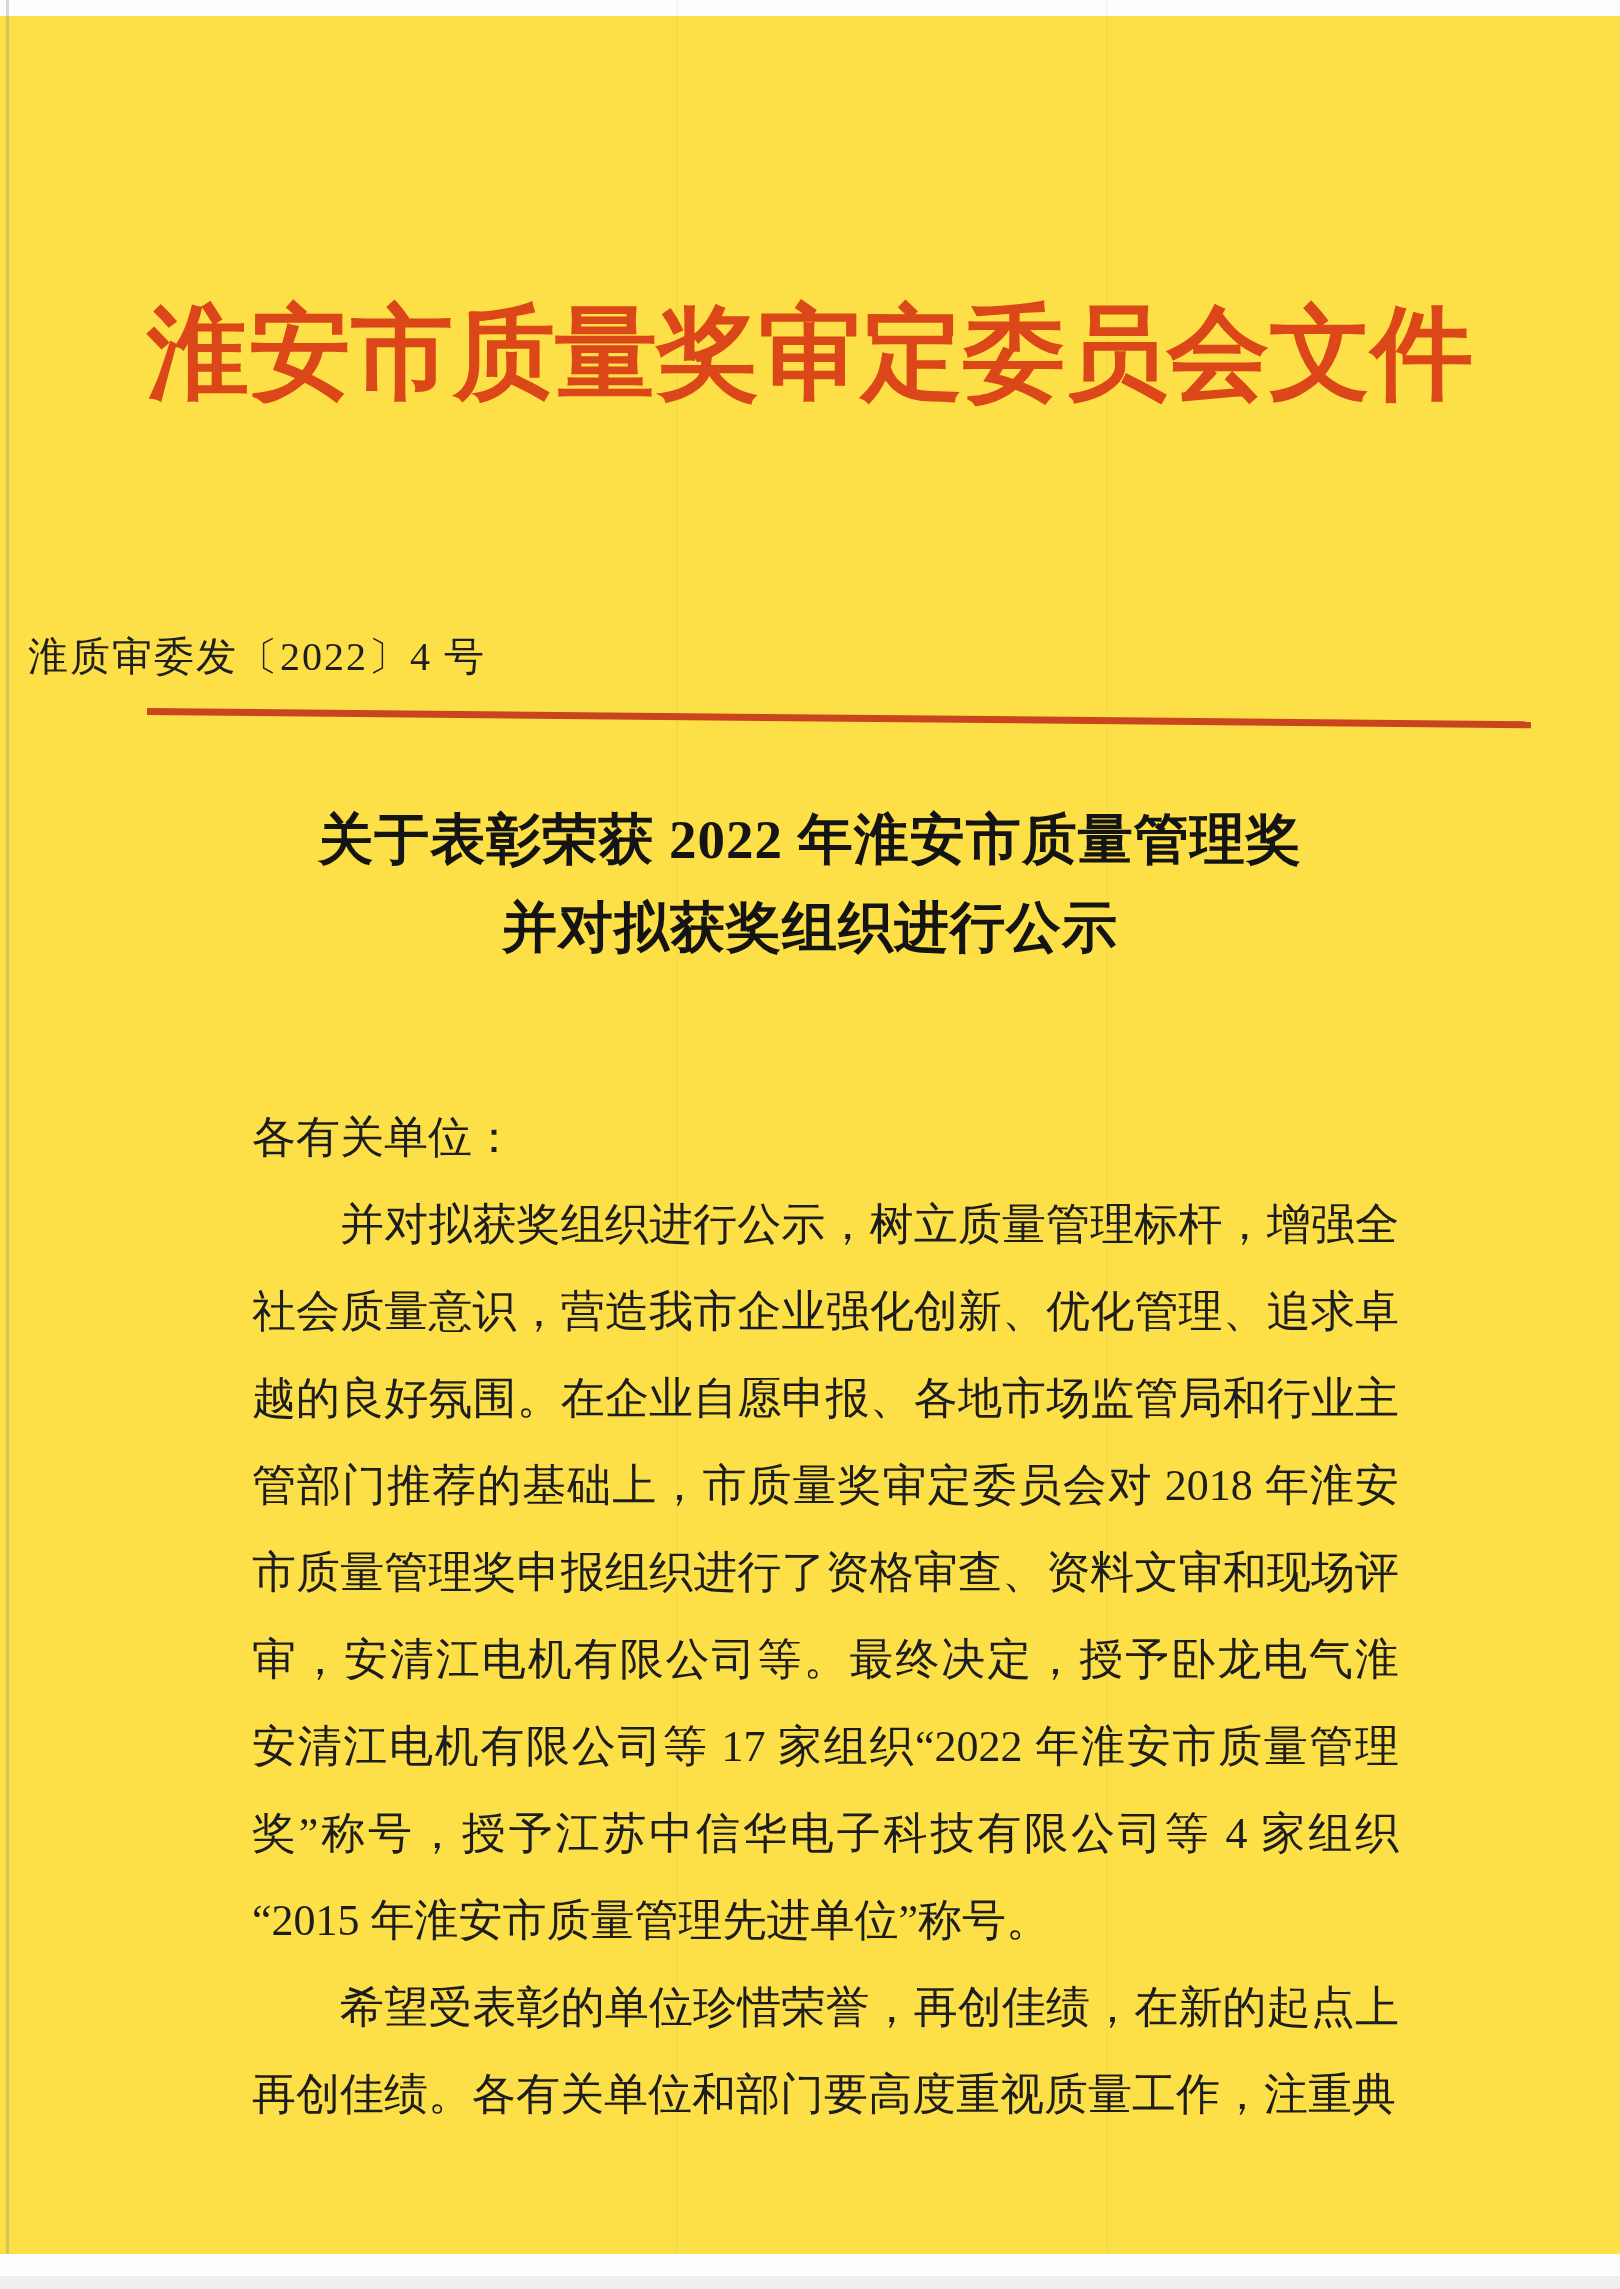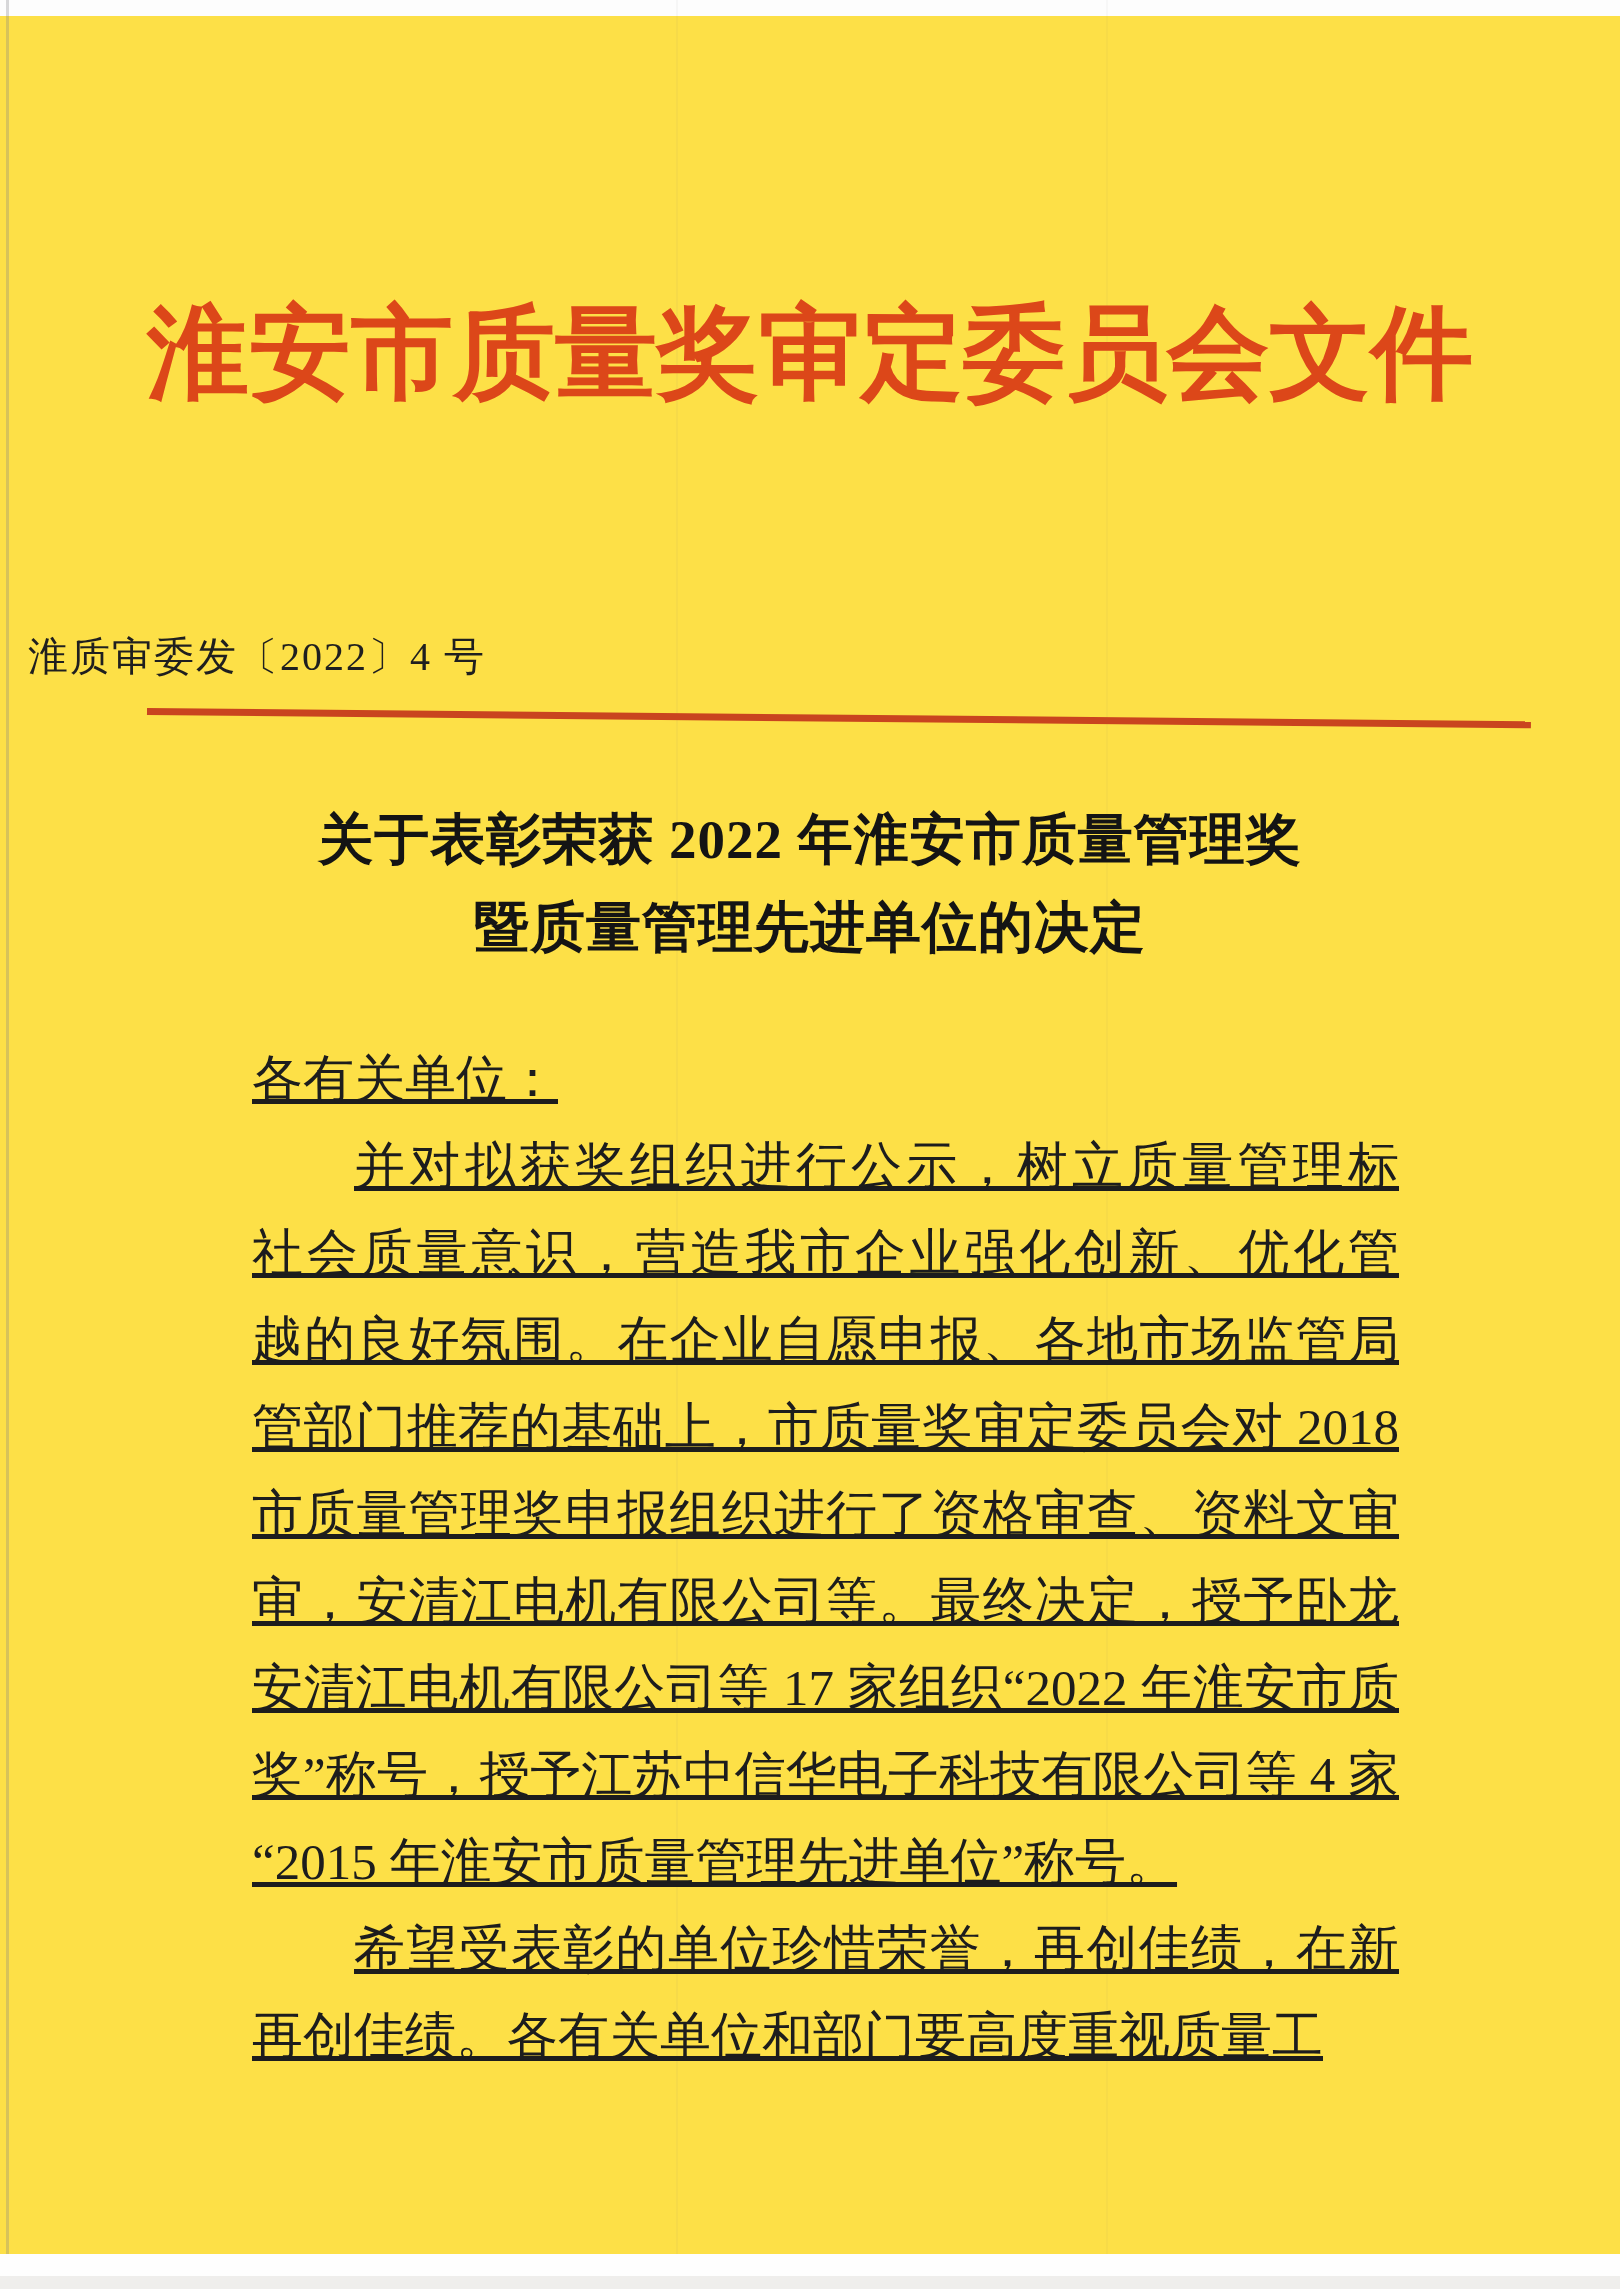--- a/index.html
+++ b/index.html
@@ -78,24 +78,23 @@
     text-align: center;
     font-weight: bold;
     font-size: 55px;
     line-height: 88px;
     color: #141414;
     letter-spacing: 1px;
     white-space: nowrap;
   }
   
   .doc-body {
-    position: absolute; top: 1036px; left: 252px; width: 1147px;
-    font-size: 51px;
+    position: absolute; top: 1094px; left: 252px; width: 1147px;
+    font-size: 44px;
     color: #1d1d1d;
-    text-decoration: underline;
   }
   .bline {
     height: 87px;
     line-height: 87px;
     overflow: hidden;
     white-space: normal;
   }
   .bline.fill {
     text-align: justify;
     text-align-last: justify;
@@ -115,21 +114,21 @@
   <div class="scan-left-edge"></div>
 
   <div class="red-head">淮安市质量奖审定委员会文件</div>
 
   <div class="doc-no">淮质审委发〔2022〕4 号</div>
 
   <div class="red-rule"></div>
 
   <div class="doc-title">
     <div>关于表彰荣获 2022 年淮安市质量管理奖</div>
-    <div>暨质量管理先进单位的决定</div>
+    <div>并对拟获奖组织进行公示</div>
   </div>
 
   <div class="doc-body">
     <div class="bline">各有关单位：</div>
     <div class="bline fill indent">并对拟获奖组织进行公示，树立质量管理标杆，增强全</div>
     <div class="bline fill">社会质量意识，营造我市企业强化创新、优化管理、追求卓</div>
     <div class="bline fill">越的良好氛围。在企业自愿申报、各地市场监管局和行业主</div>
     <div class="bline fill">管部门推荐的基础上，市质量奖审定委员会对 2018 年淮安</div>
     <div class="bline fill">市质量管理奖申报组织进行了资格审查、资料文审和现场评</div>
     <div class="bline fill">审，安清江电机有限公司等。最终决定，授予卧龙电气淮</div>

